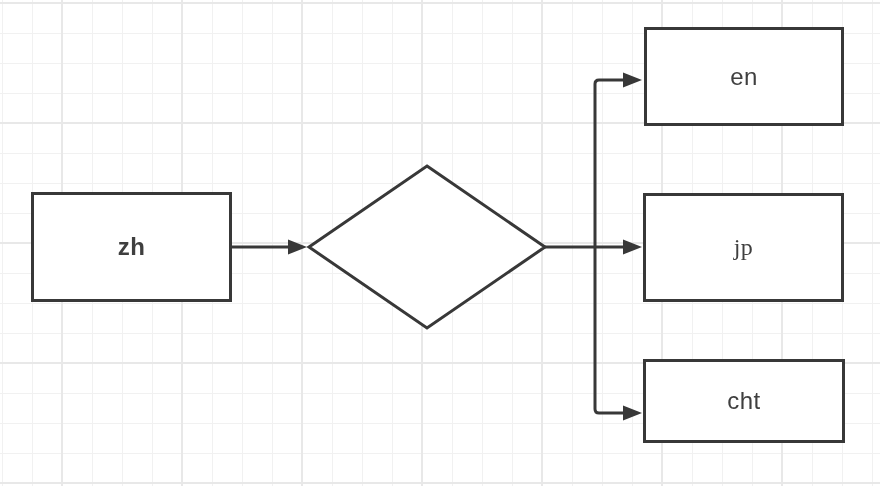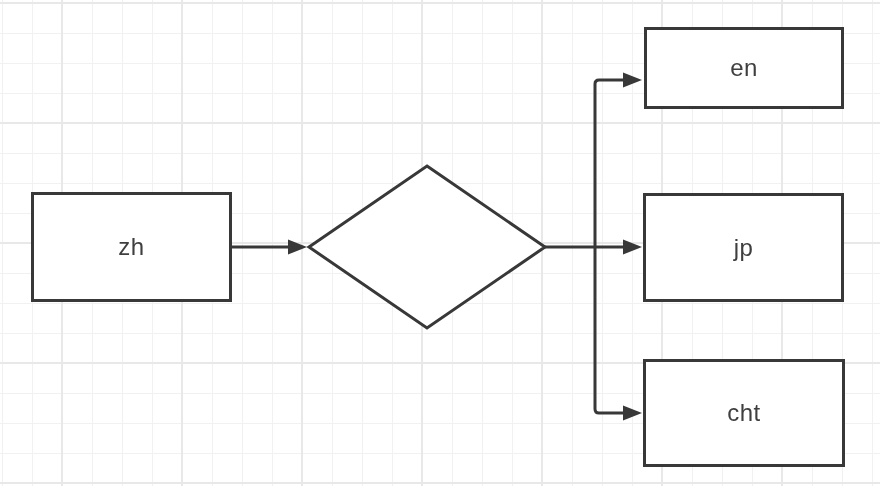--- a/index.html
+++ b/index.html
@@ -50,24 +50,24 @@
     width: 236px;
     height: 162px;
     display: flex;
     align-items: center;
     justify-content: center;
     pointer-events: none;
   }
   .diamond-label-wrap .node-label {
     font-size: 23px;
   }
-  .node-zh  { left: 31px;  top: 192px; width: 201px; height: 110px; }
-  .node-en  { left: 644px; top: 27px;  width: 200px; height: 82px; }
-  .node-jp  { left: 643px; top: 193px; width: 201px; height: 109px; }
-  .node-cht { left: 643px; top: 359px; width: 202px; height: 108px; }
+  .node-zh  { left: 31px;  top: 192px; width: 201px; height: 110px; font-weight: bold; }
+  .node-en  { left: 644px; top: 27px;  width: 200px; height: 99px; }
+  .node-jp  { left: 643px; top: 193px; width: 201px; height: 109px; font-family: Liberation Serif, serif; }
+  .node-cht { left: 643px; top: 359px; width: 202px; height: 84px; }
 </style>
 </head>
 <body>
 
 <div class="canvas">
 
   <svg class="edges-svg" viewBox="0 0 880 486">
 
     <path d="M232 247 H290" stroke="#383838" stroke-width="3" fill="none"></path>
     <polygon points="307,247 288,239.5 288,254.5" fill="#383838"></polygon>

